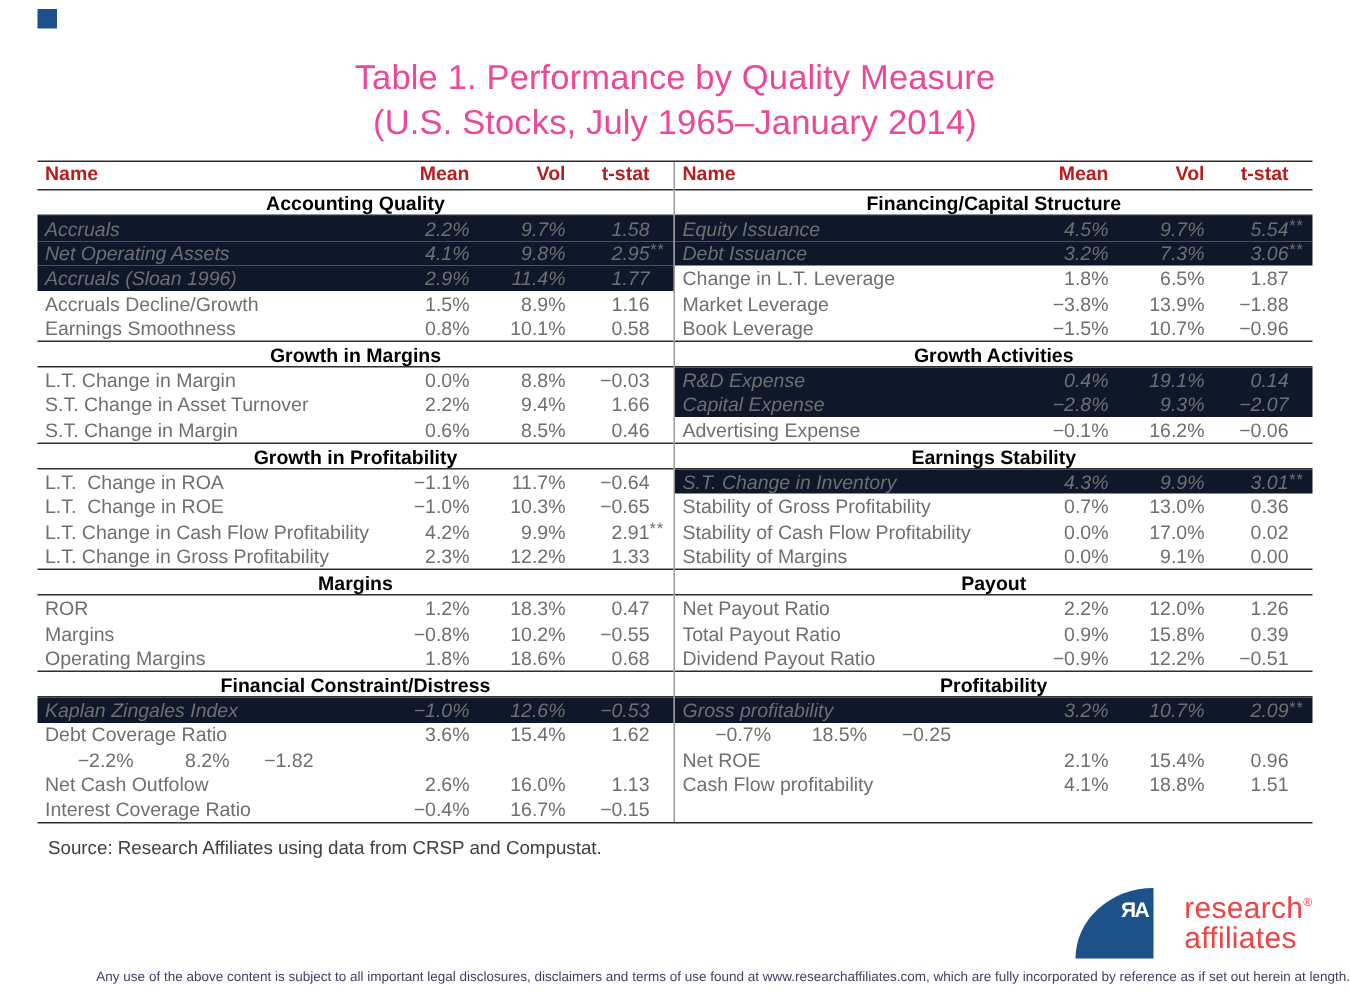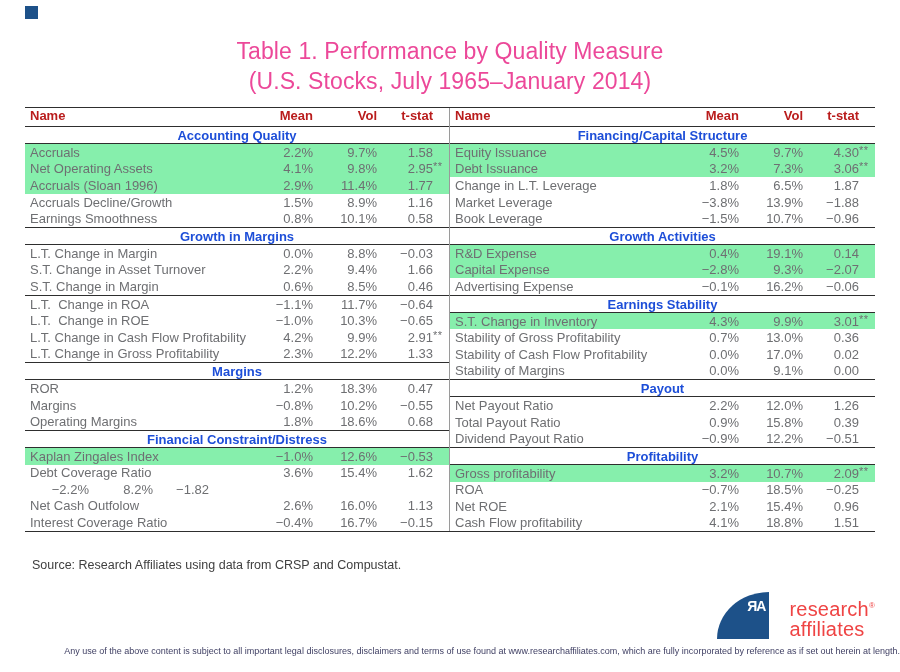--- a/index.html
+++ b/index.html
@@ -17,34 +17,34 @@
   
   .tables { position:absolute; left:25px; top:107px; width:850px; display:flex;
     border-top:1px solid #2e2e2e; border-bottom:1.5px solid #2e2e2e; }
   .half { width:50%; }
   .half.left { border-right:1px solid #9a9a9a; }
 
   .hdr-row { display:flex; height:19px; font-size:13px; font-weight:bold;
     color:#b91c1c; border-bottom:1.5px solid #2e2e2e; }
   .section + .section { border-top:1px solid #2e2e2e; }
   .sec-hdr { height:17px; line-height:17px; text-align:center; font-size:13px; font-weight:bold;
-    color:#1d4ed8; border-bottom:1px solid #2e2e2e; }
+    color:#000000; border-bottom:1px solid #2e2e2e; }
   .data-row { display:flex; align-items:center; height:16.6px; font-size:13px; color:#6e6f72; }
-  .data-row.hl { background:#86efac; }
+  .data-row.hl { background:#0f172a;font-style:italic; }
 
   .cell-name { flex:1; padding-left:5px; white-space:nowrap; overflow:hidden; }
   .cell-num  { width:64px; text-align:right; white-space:nowrap; }
   .cell-tstat{ width:72px; text-align:right; padding-right:16px; white-space:nowrap; }
   .stars { display:inline-block; width:0; overflow:visible; white-space:nowrap;
     font-size:11px; position:relative; top:-3px; letter-spacing:0.5px; }
 
   
   .source-note { position:absolute; left:32px; top:558px; font-size:12.5px; color:#404040; }
 
-  .logo { position:absolute; right:25px; top:592px; display:flex; align-items:flex-end; }
+  .logo { position:absolute; right:25px; top:592px; display:flex; align-items:flex-start; }
   .logo-mark { position:relative; width:52px; height:47px; background:#1d5189;
     border-top-left-radius:100% 100%; margin-right:8px; }
   .logo-monogram { position:absolute; right:4px; top:6px; color:#ffffff;
     font-size:14px; font-weight:bold; letter-spacing:-1px; }
   .logo-text { color:#ef4444; font-size:20px; line-height:20px; font-weight:400;
     letter-spacing:0.2px;margin-left:12px; }
   .logo-reg { font-size:8px; vertical-align:8px; }
 
   .footer-note { position:absolute; left:0; top:646px; width:100%; text-align:right;
     font-size:9px; color:#3f3f63; }
@@ -115,20 +115,21 @@
           <div class="cell-tstat">1.66</div>
         </div>
         <div class="data-row">
           <div class="cell-name">S.T. Change in Margin</div>
           <div class="cell-num">0.6%</div>
           <div class="cell-num">8.5%</div>
           <div class="cell-tstat">0.46</div>
         </div>
       </div>
       <div class="section">
+        <div class="sec-hdr">Growth in Profitability</div>
         <div class="data-row">
           <div class="cell-name">L.T.&nbsp; Change in ROA</div>
           <div class="cell-num">−1.1%</div>
           <div class="cell-num">11.7%</div>
           <div class="cell-tstat">−0.64</div>
         </div>
         <div class="data-row">
           <div class="cell-name">L.T.&nbsp; Change in ROE</div>
           <div class="cell-num">−1.0%</div>
           <div class="cell-num">10.3%</div>
@@ -207,21 +208,21 @@
       <div class="cell-num">Mean</div>
       <div class="cell-num">Vol</div>
       <div class="cell-tstat">t-stat</div>
     </div>
   <div class="section">
         <div class="sec-hdr">Financing/Capital Structure</div>
         <div class="data-row hl">
           <div class="cell-name">Equity Issuance</div>
           <div class="cell-num">4.5%</div>
           <div class="cell-num">9.7%</div>
-          <div class="cell-tstat"><span>4.30</span><span class="stars">**</span></div>
+          <div class="cell-tstat"><span>5.54</span><span class="stars">**</span></div>
         </div>
         <div class="data-row hl">
           <div class="cell-name">Debt Issuance</div>
           <div class="cell-num">3.2%</div>
           <div class="cell-num">7.3%</div>
           <div class="cell-tstat"><span>3.06</span><span class="stars">**</span></div>
         </div>
         <div class="data-row">
           <div class="cell-name">Change in L.T. Leverage</div>
           <div class="cell-num">1.8%</div>
@@ -312,21 +313,20 @@
       </div>
       <div class="section">
         <div class="sec-hdr">Profitability</div>
         <div class="data-row hl">
           <div class="cell-name">Gross profitability</div>
           <div class="cell-num">3.2%</div>
           <div class="cell-num">10.7%</div>
           <div class="cell-tstat"><span>2.09</span><span class="stars">**</span></div>
         </div>
         <div class="data-row">
-          <div class="cell-name">ROA</div>
           <div class="cell-num">−0.7%</div>
           <div class="cell-num">18.5%</div>
           <div class="cell-tstat">−0.25</div>
         </div>
         <div class="data-row">
           <div class="cell-name">Net ROE</div>
           <div class="cell-num">2.1%</div>
           <div class="cell-num">15.4%</div>
           <div class="cell-tstat">0.96</div>
         </div>

